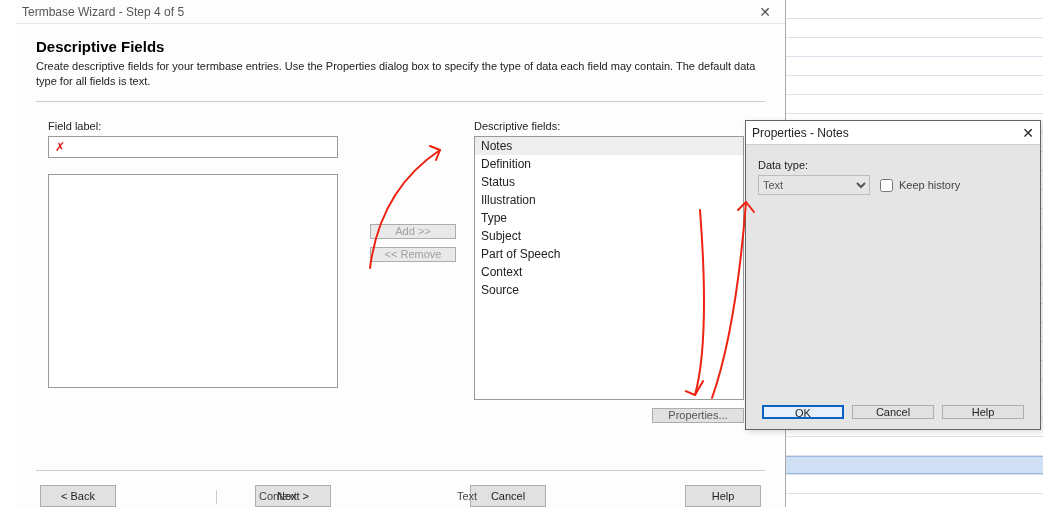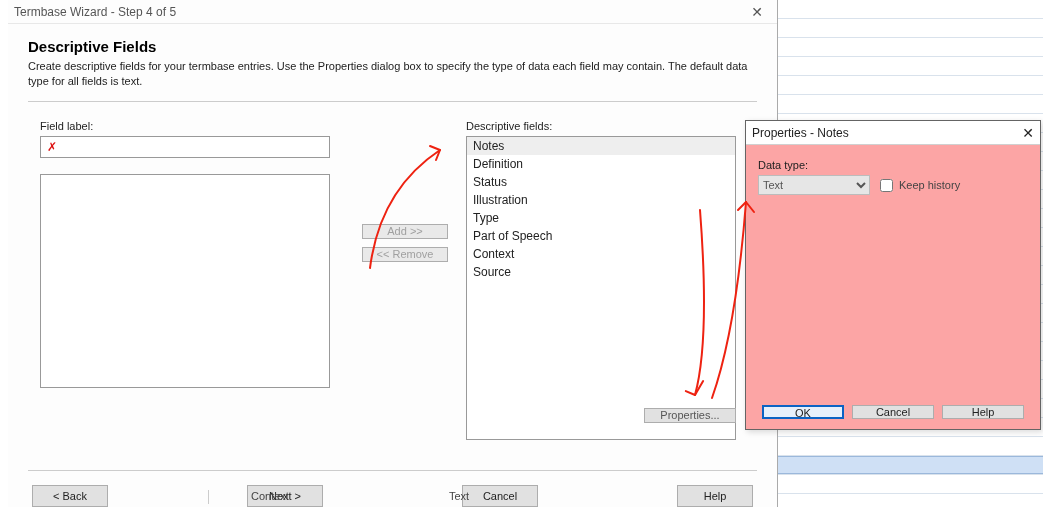--- a/index.html
+++ b/index.html
@@ -7,21 +7,21 @@
       font-family: "Segoe UI", Tahoma, sans-serif;
       font-size: 12px;
       background: #fff;
       width: 1043px;
       height: 507px;
       overflow: hidden;
       position: relative;
     }
     .wizard {
       position: absolute;
-      left: 8px;
+      left: 16px;
       top: 0;
       width: 770px;
       height: 507px;
       background: #fdfdfd;
       border-right: 1px solid #aaa;
       display: flex;
       flex-direction: column;
     }
     .wizard-titlebar {
       height: 24px;
@@ -90,21 +90,21 @@
       border: 1px solid #adadad;
       font-size: 11px;
       color: #555;
       cursor: default;
       font-family: inherit;
     }
     .mid-col button.disabled { color: #a0a0a0; background: #e9e9e9; }
     .right-col { position: absolute; left: 458px; top: 18px; }
     .listbox {
       width: 270px;
-      height: 304px;
+      height: 264px;
       border: 1px solid #999;
       background: #fff;
       overflow: auto;
     }
     .listbox .item {
       padding: 2px 6px;
       font-size: 12px;
       color: #222;
     }
     .listbox .item.selected { background: #eee; }
@@ -133,21 +133,21 @@
       color: #444;
     }
     .bottom-strip .divider { width: 1px; height: 14px; background: #ccc; margin: 0 4px; }
     
     .dialog {
       position: absolute;
       left: 745px;
       top: 120px;
       width: 296px;
       height: 310px;
-      background: #fca5a5;
+      background: #e5e5e5;
       border: 1px solid #646464;
       box-shadow: 2px 2px 6px rgba(0,0,0,0.15);
       display: flex;
       flex-direction: column;
     }
     .dialog-titlebar {
       height: 24px;
       display: flex;
       align-items: center;
       padding: 0 6px;
@@ -231,20 +231,21 @@
     </div>
 
     <div class="right-col">
       <label class="lbl">Descriptive fields:</label>
       <div class="listbox">
         <div class="item selected">Notes</div>
         <div class="item">Definition</div>
         <div class="item">Status</div>
         <div class="item">Illustration</div>
         <div class="item">Type</div>
+        <div class="item">Subject</div>
         <div class="item">Part of Speech</div>
         <div class="item">Context</div>
         <div class="item">Source</div>
       </div>
     </div>
 
     <div class="props-btn-row">
       <button class="btn">Properties...</button>
     </div>
   </div>

